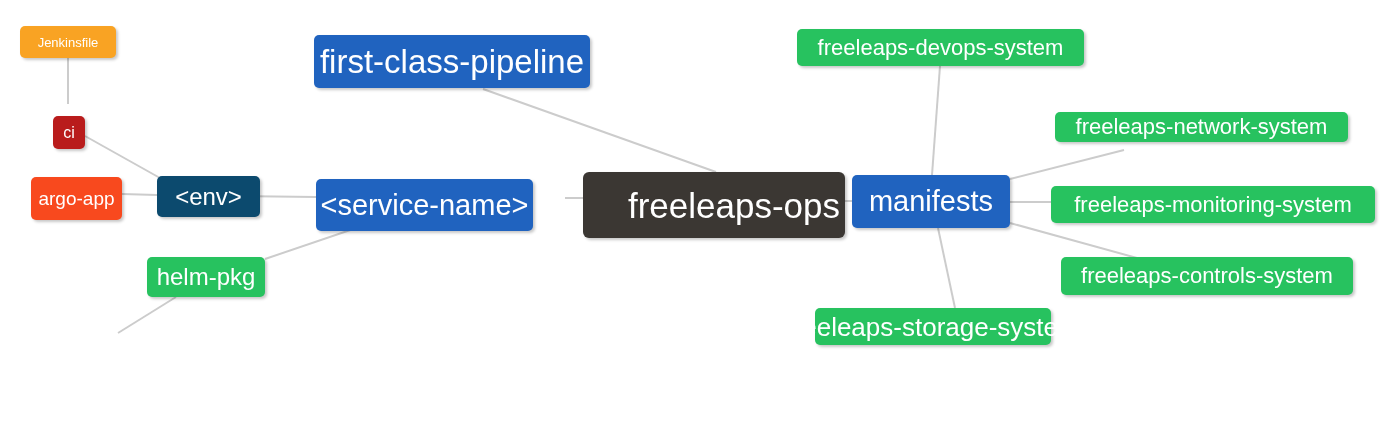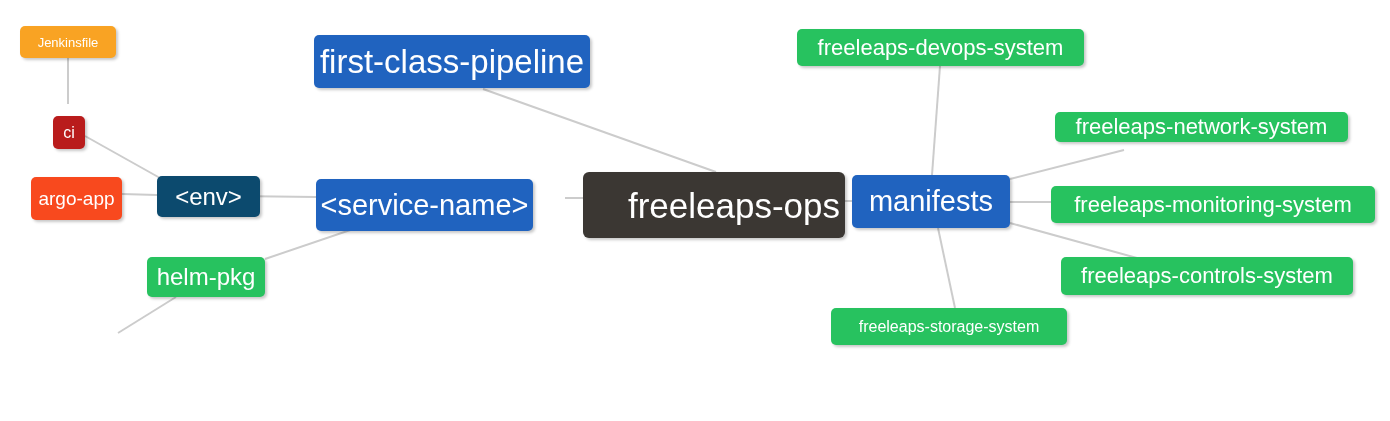--- a/index.html
+++ b/index.html
@@ -86,15 +86,15 @@
   <div class="node" style="left: 852px; top: 175px; width: 158px; height: 53px; font-size: 29px; background-color: rgb(32, 99, 191);">manifests</div>
 
   <div class="node" style="left: 797px; top: 29px; width: 287px; height: 37px; font-size: 22px; background-color: rgb(39, 194, 95);">freeleaps-devops-system</div>
 
   <div class="node" style="left: 1055px; top: 112px; width: 293px; height: 30px; font-size: 22px; background-color: rgb(39, 194, 95);">freeleaps-network-system</div>
 
   <div class="node" style="left: 1051px; top: 186px; width: 324px; height: 37px; font-size: 22px; background-color: rgb(39, 194, 95);">freeleaps-monitoring-system</div>
 
   <div class="node" style="left: 1061px; top: 257px; width: 292px; height: 38px; font-size: 22px; background-color: rgb(39, 194, 95);">freeleaps-controls-system</div>
 
-  <div class="node" style="left: 815px; top: 308px; width: 236px; height: 37px; font-size: 16px; background-color: rgb(39, 194, 95); margin-left: 16px;">freeleaps-storage-system</div>
+  <div class="node" style="left: 815px; top: 308px; width: 236px; height: 37px; font-size: 26px; background-color: rgb(39, 194, 95);">freeleaps-storage-system</div>
 
 </div>
 
 </body></html>

